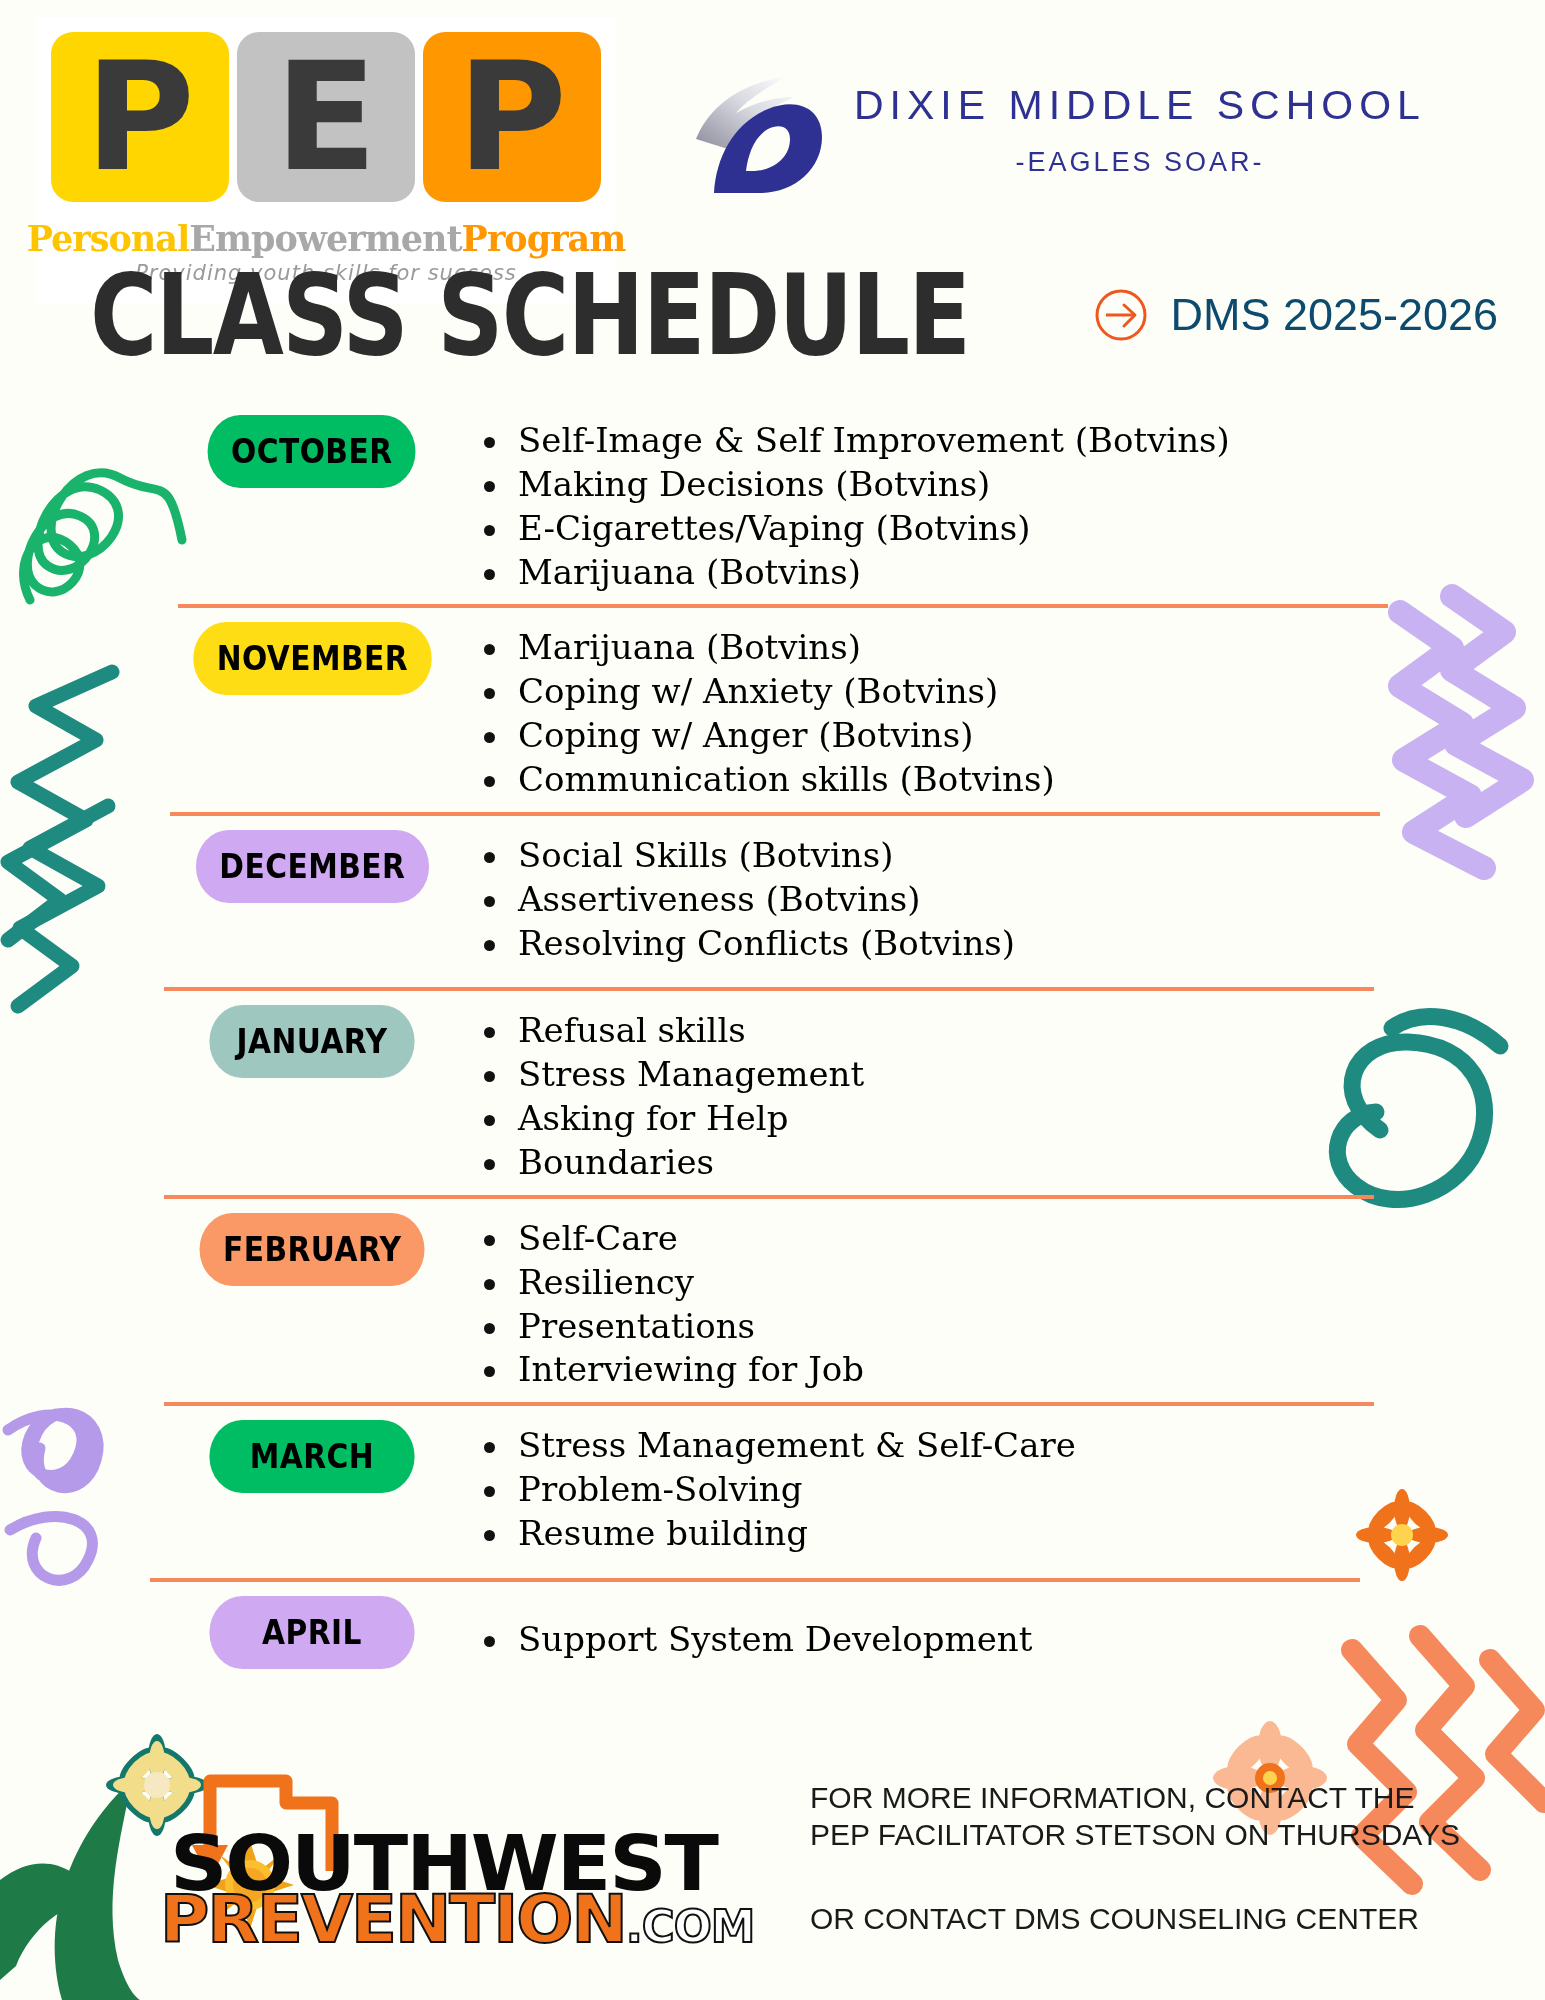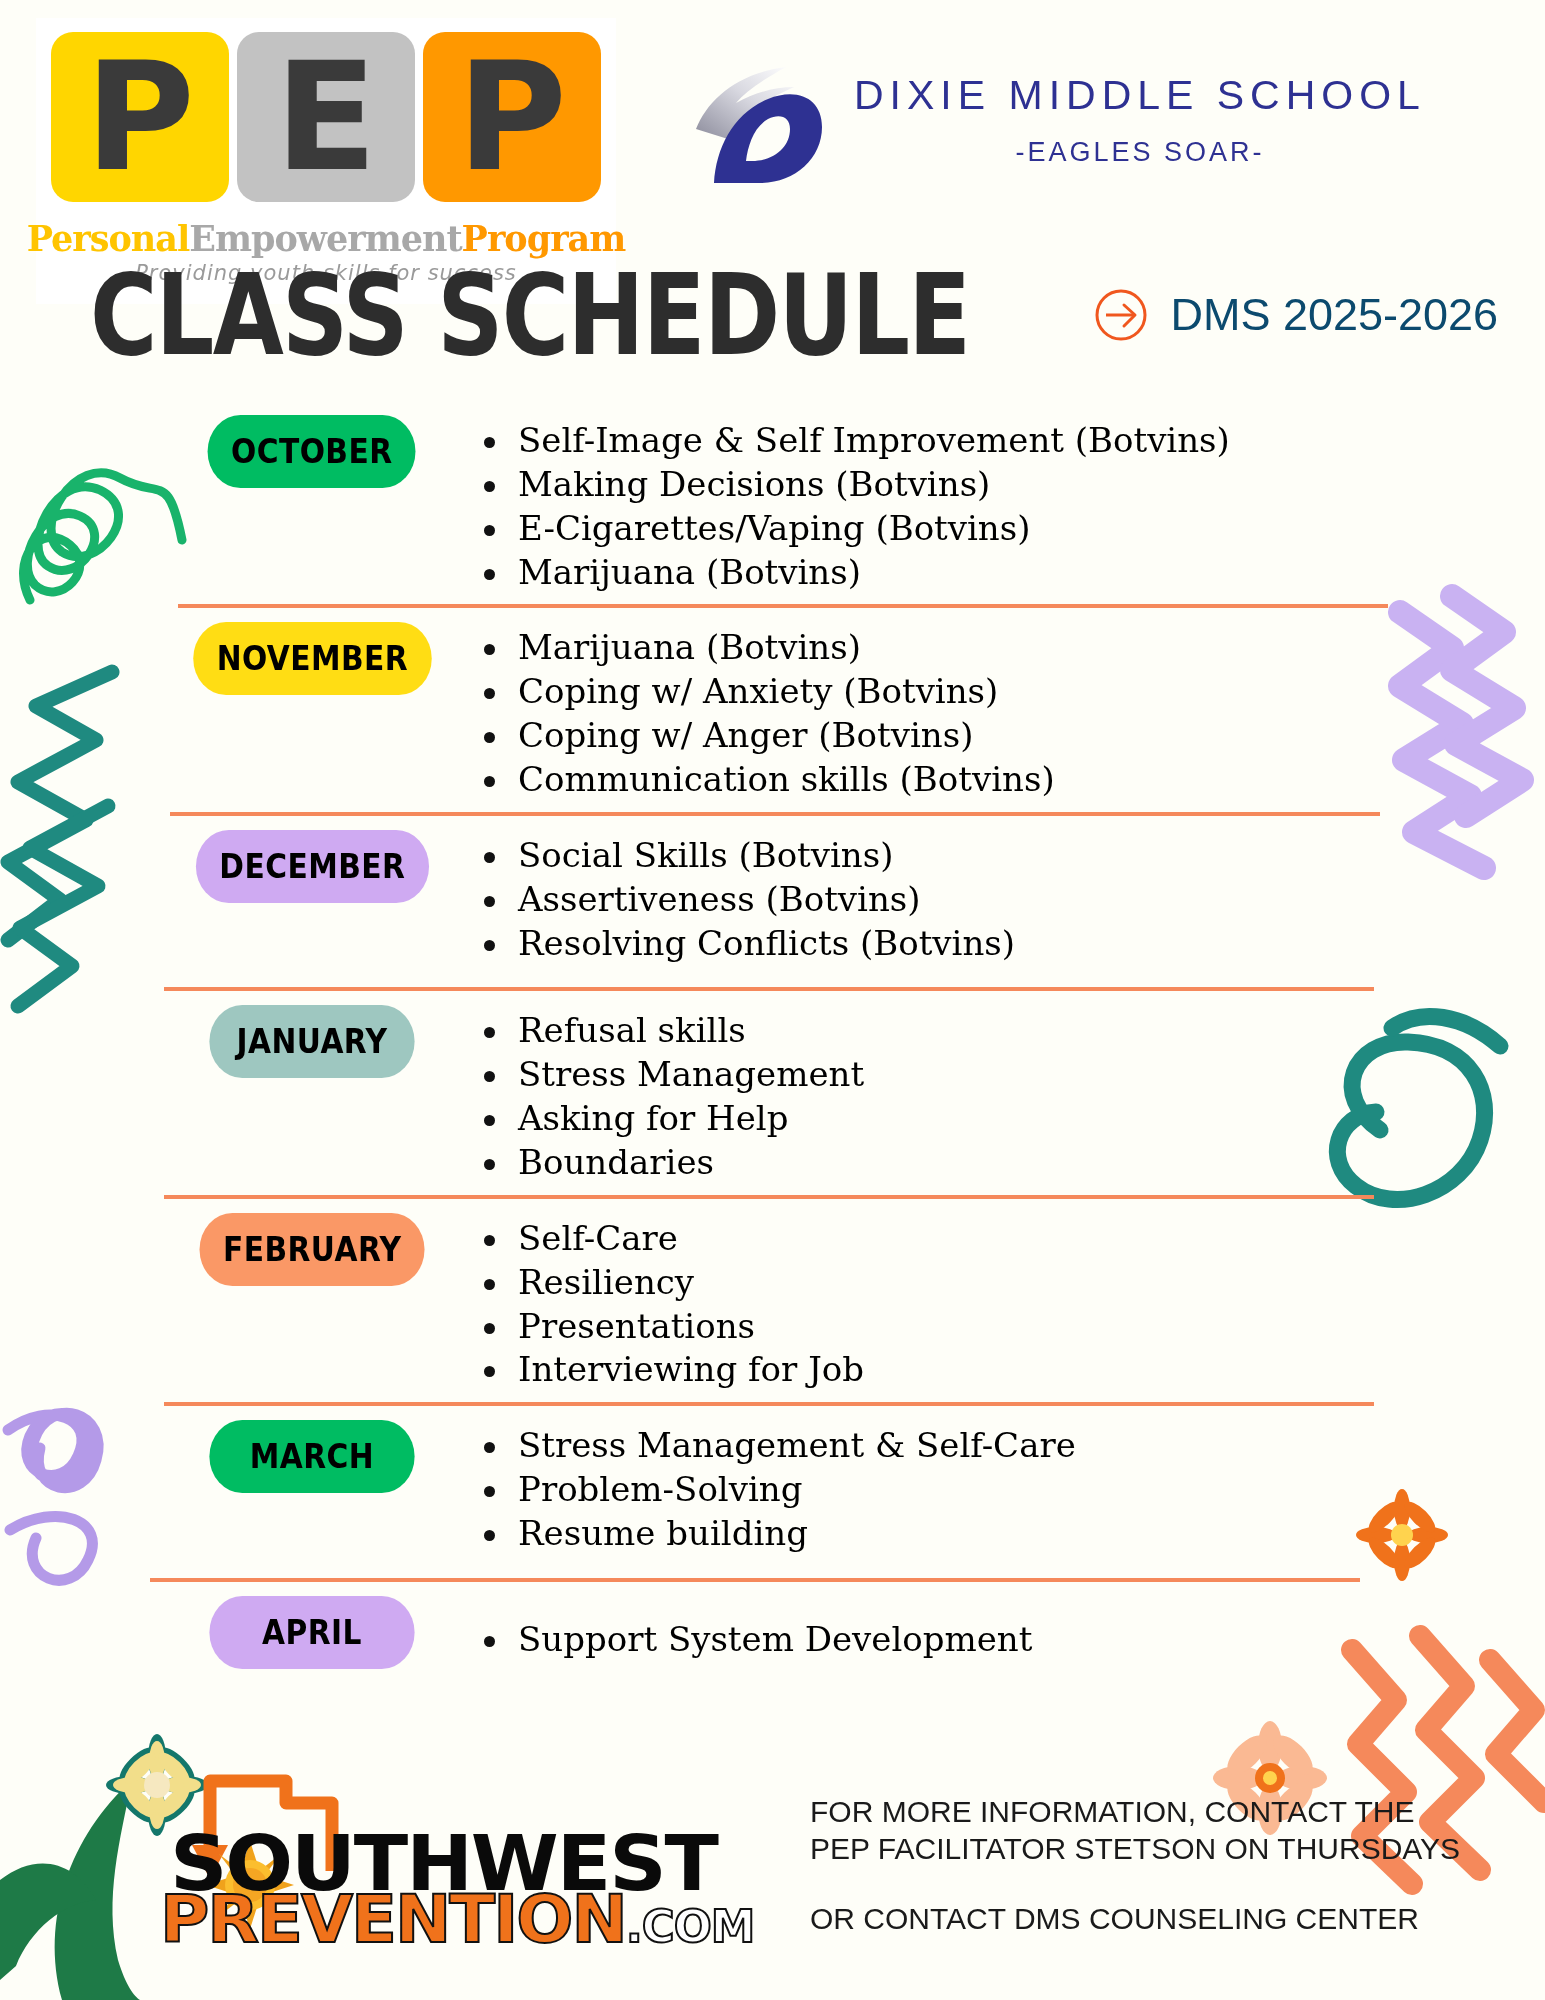--- a/index.html
+++ b/index.html
@@ -43,21 +43,21 @@
     white-space: nowrap;
   }
   .w-y { color: #FFC400; } .w-g { color: #A8A8A8; } .w-o { color: #FF9800; }
   .pep-tag {
     margin-top: 2px; font-family: "DejaVu Sans", sans-serif;
     font-style: italic; font-size: 21px; color: #9A9A9A;
     letter-spacing: 1px;
   }
 
   .dms-logo {
-    position: absolute; left: 690px; top: 55px;
+    position: absolute; left: 690px; top: 65px;
     display: flex; align-items: center; gap: 14px;
   }
   .dms-mark { width: 150px; height: 130px; position: relative; }
   .dms-text { display: flex; flex-direction: column; align-items: center; }
   .dms-name {
     font-size: 41px; letter-spacing: 6px; color: #2E3192;
     font-family: "Liberation Sans", sans-serif; white-space: nowrap;
   }
   .dms-sub {
     font-size: 27px; letter-spacing: 3px; color: #2E3192;
@@ -154,21 +154,21 @@
     font-family: "DejaVu Sans", sans-serif; font-weight: bold;
     font-size: 44px; color: #fff; -webkit-text-stroke: 2px #111;
     letter-spacing: -1px;
   }
   .contact {
     position: absolute; left: 810px; bottom: 62px;
     font-family: "Liberation Sans", sans-serif;
     color: #1A1A1A;
   }
   .contact-line { font-size: 30px; line-height: 1.22; white-space: nowrap; }
-  .contact-block2 { margin-top: 34px; }
+  .contact-block2 { margin-top: 48px; }
 </style>
 </head>
 <body>
 
 <svg class="decor" width="1545" height="2000" viewBox="0 0 1545 2000" aria-hidden="true">
 
   <g fill="none" stroke="#19B36B" stroke-width="9" stroke-linecap="round">
     <path d="M30 600 C 10 560, 40 520, 70 545 C 98 568, 60 608, 35 585 C 12 562, 45 500, 80 516
              C 116 532, 78 586, 48 566 C 20 548, 55 470, 100 490 C 146 512, 96 574, 62 552
              C 30 530, 74 452, 120 478 C 160 500, 168 470, 182 540"></path>

